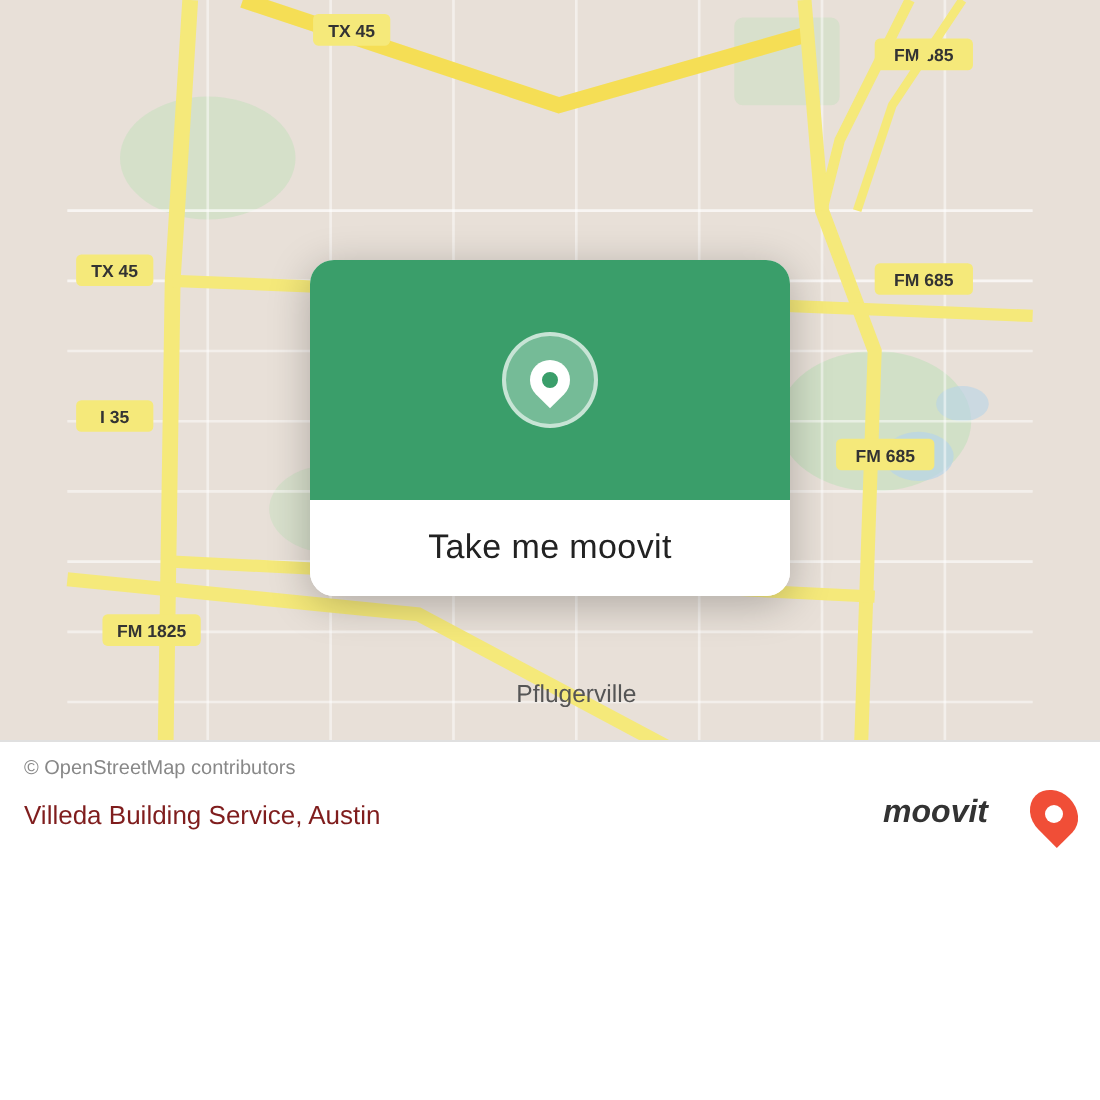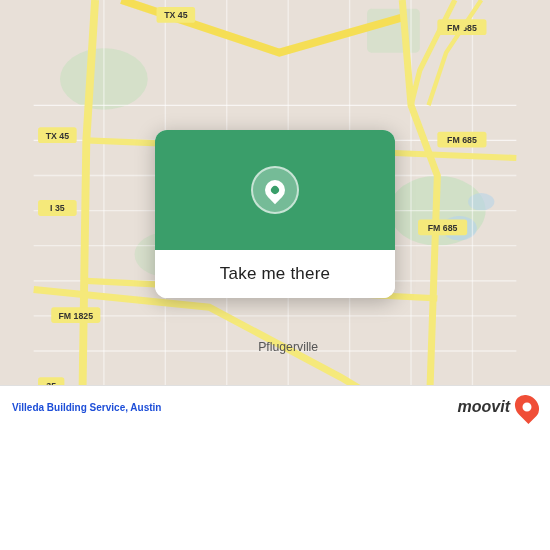--- a/index.html
+++ b/index.html
@@ -113,29 +113,29 @@
       margin-bottom: 4px;
     }
 
     .bottom-row {
       display: flex;
       align-items: center;
       justify-content: space-between;
     }
 
     .place-name {
-      font-size: 10px;
-      font-weight: 700;
-      color: #1d4ed8;
+      font-size: 13px;
+      font-weight: 400;
+      color: #7f1d1d;
     }
 
     .moovit-logo {
       display: flex;
       align-items: center;
-      gap: 4px;
+      gap: 20px;
     }
 
     .moovit-text {
       font-size: 16px;
       font-weight: 700;
       color: #333;
       font-style: italic;
     }
 
     .moovit-pin {
@@ -234,24 +234,25 @@
 
     <text x="290" y="400" font-size="14" font-weight="normal" text-anchor="middle" fill="#555">Pflugerville</text>
   </svg>
 
   <div class="card-overlay">
     <div class="card-map-area">
       <div class="location-pin">
         <div class="location-pin-inner"></div>
       </div>
     </div>
-    <button class="card-button">Take me there</button>
+    <button class="card-button">Take me moovit</button>
   </div>
 
   <div class="bottom-bar">
+    <div class="attribution">© OpenStreetMap contributors</div>
     <div class="bottom-row">
       <span class="place-name">Villeda Building Service, Austin</span>
       <div class="moovit-logo">
         <span class="moovit-text">moovit</span>
         <div class="moovit-pin"></div>
       </div>
     </div>
   </div>
 
 </div>

